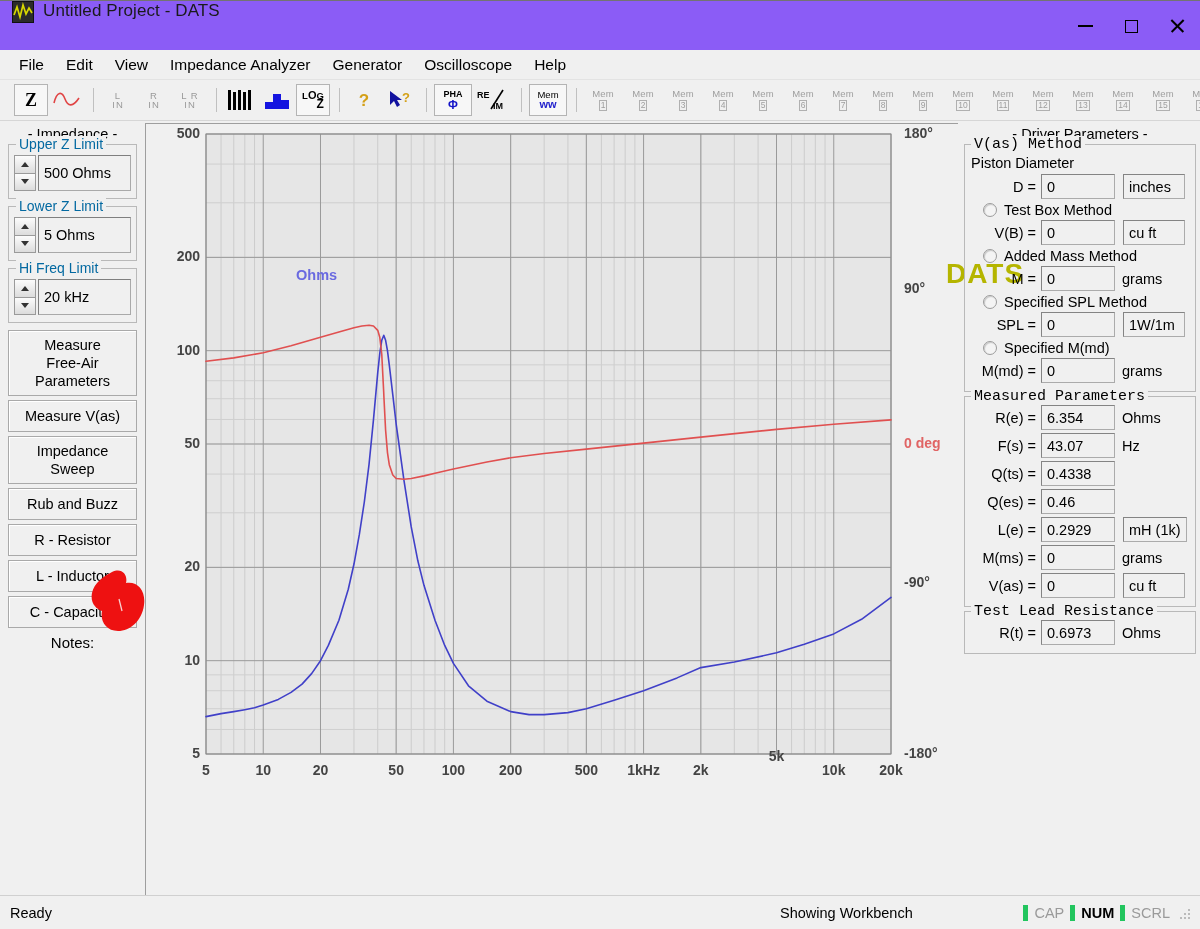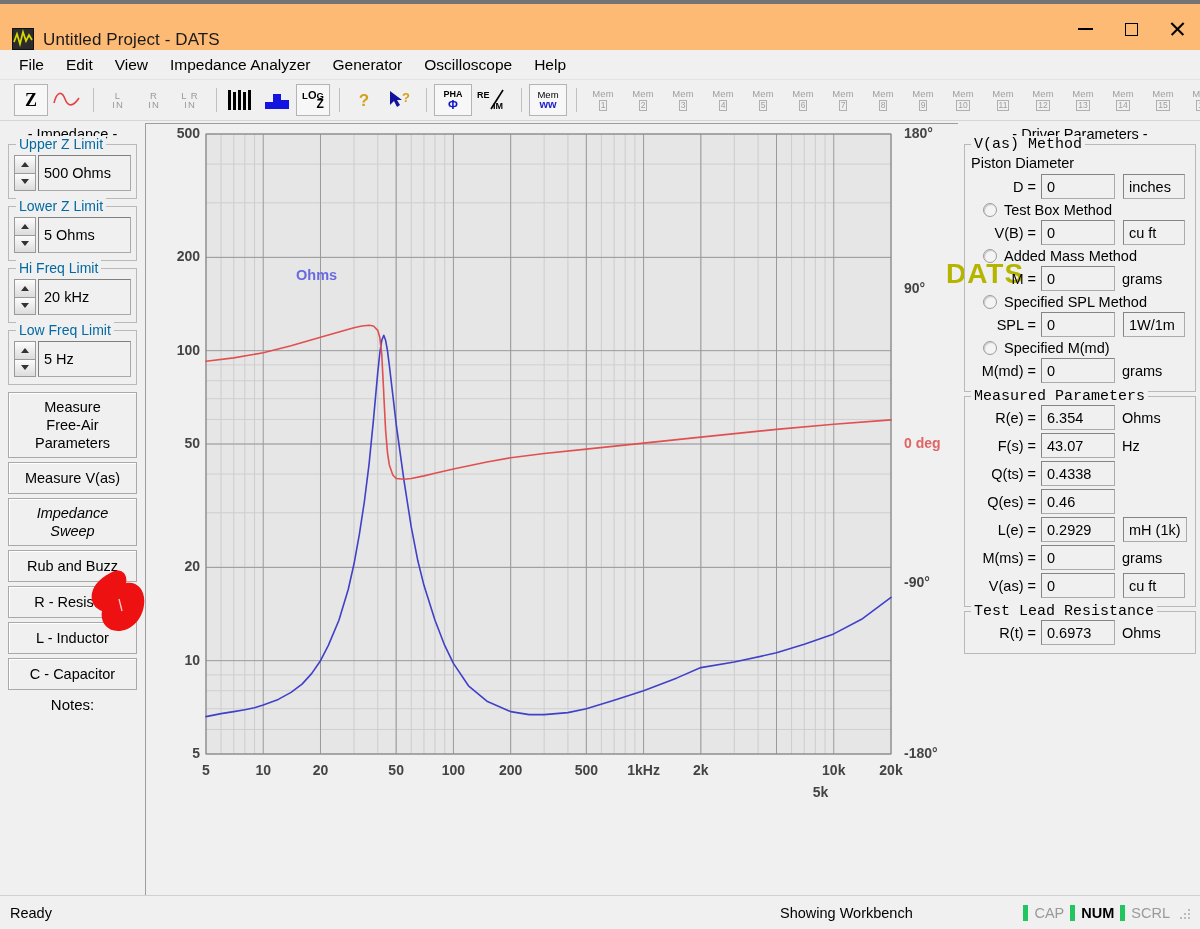--- a/index.html
+++ b/index.html
@@ -13,24 +13,24 @@
   #app {
     position: relative;
     width: 1200px; height: 929px;
     background: #f0f0f0;
     display: flex; flex-direction: column;
   }
 
   
   .titlebar {
     height: 50px; min-height: 50px;
-    background: #fdba74;
-    display: flex; align-items: flex-end;
+    background: #8b5cf6;
+    display: flex; align-items: flex-start;
     position: relative;
-    border-top: 4px solid #737373;
+    border-top: 1px solid #737373;
   }
   .app-icon {
     width: 22px; height: 22px; margin-left: 12px; margin-right: 9px;
     background: #2a2a2a;
     position: relative; flex: none;
     border: 1px solid #111;
   }
   .app-icon svg { position: absolute; left: 0; top: 0; }
   .title-text {
     font-size: 17px; color: #1a1a1a; letter-spacing: .1px;
@@ -158,21 +158,21 @@
     margin-bottom: 4px;
     min-height: 32px;
     display: flex; align-items: center; justify-content: center;
     text-align: center;
     font-size: 14.5px; color: #000;
     line-height: 18px; cursor: default;
     padding: 5px 2px;
     box-shadow: inset 1px 1px 0 #fff;
   }
   .sidebtn.tall { min-height: 60px; }
-  .sidebtn.tall2 { min-height: 46px; font-style: italic; }
+  .sidebtn.tall2 { min-height: 46px; }
   .notes {
     text-align: center; font-size: 15px; color: #000; margin-top: 6px;
   }
   .redblob {
     position: absolute; pointer-events: none;
     left: 82px; top: 448px; width: 66px; height: 70px; z-index: 40;
   }
 
   
   .chartwrap {
@@ -458,34 +458,20 @@
                 <div class="tri-up"></div>
               </div>
             <div class="sb">
                 <div class="tri-dn"></div>
               </div>
           </div>
           <div class="spinval">20 kHz</div>
         </div>
       </div>
 
-      <div class="group">
-        <span class="glabel">Low Freq Limit</span>
-        <div class="spinrow">
-          <div class="spinner">
-            <div class="sb top">
-                <div class="tri-up"></div>
-              </div>
-            <div class="sb">
-                <div class="tri-dn"></div>
-              </div>
-          </div>
-          <div class="spinval">5 Hz</div>
-        </div>
-      </div>
 
       <div class="sidebtn tall">
           <span>Measure<br>Free-Air<br>Parameters</span>
         </div>
       <div class="sidebtn">
           <span>Measure V(as)</span>
         </div>
       <div class="sidebtn tall2">
           <span>Impedance<br>Sweep</span>
         </div>
@@ -586,21 +572,21 @@
             <div class="ax-txt" style="left: 54px; top: 1px; transform: translateX(-100%);">500</div>
             <div class="ax-txt" style="left: 60px; top: 638px; transform: translateX(-50%);">5</div>
             <div class="ax-txt" style="left: 117.247px; top: 638px; transform: translateX(-50%);">10</div>
             <div class="ax-txt" style="left: 174.493px; top: 638px; transform: translateX(-50%);">20</div>
             <div class="ax-txt" style="left: 250.169px; top: 638px; transform: translateX(-50%);">50</div>
             <div class="ax-txt" style="left: 307.416px; top: 638px; transform: translateX(-50%);">100</div>
             <div class="ax-txt" style="left: 364.662px; top: 638px; transform: translateX(-50%);">200</div>
             <div class="ax-txt" style="left: 440.338px; top: 638px; transform: translateX(-50%);">500</div>
             <div class="ax-txt" style="left: 497.584px; top: 638px; transform: translateX(-50%);">1kHz</div>
             <div class="ax-txt" style="left: 554.831px; top: 638px; transform: translateX(-50%);">2k</div>
-            <div class="ax-txt" style="left: 630.507px; top: 660px; transform: translateX(-50%); margin-left: 44px;">5k</div>
+            <div class="ax-txt" style="left: 630.507px; top: 624px; transform: translateX(-50%);">5k</div>
             <div class="ax-txt" style="left: 687.753px; top: 638px; transform: translateX(-50%);">10k</div>
             <div class="ax-txt" style="left: 745px; top: 638px; transform: translateX(-50%);">20k</div>
             <div class="ax-txt" style="left: 758px; top: 621px;">-180°</div>
             <div class="ax-txt" style="left: 758px; top: 450px;">-90°</div>
             <div class="ax-txt red" style="left: 758px; top: 311px;">0 deg</div>
             <div class="ax-txt" style="left: 758px; top: 156px;">90°</div>
             <div class="ax-txt" style="left: 758px; top: 1px;">180°</div>
           </div>
       </div>
     </div>

